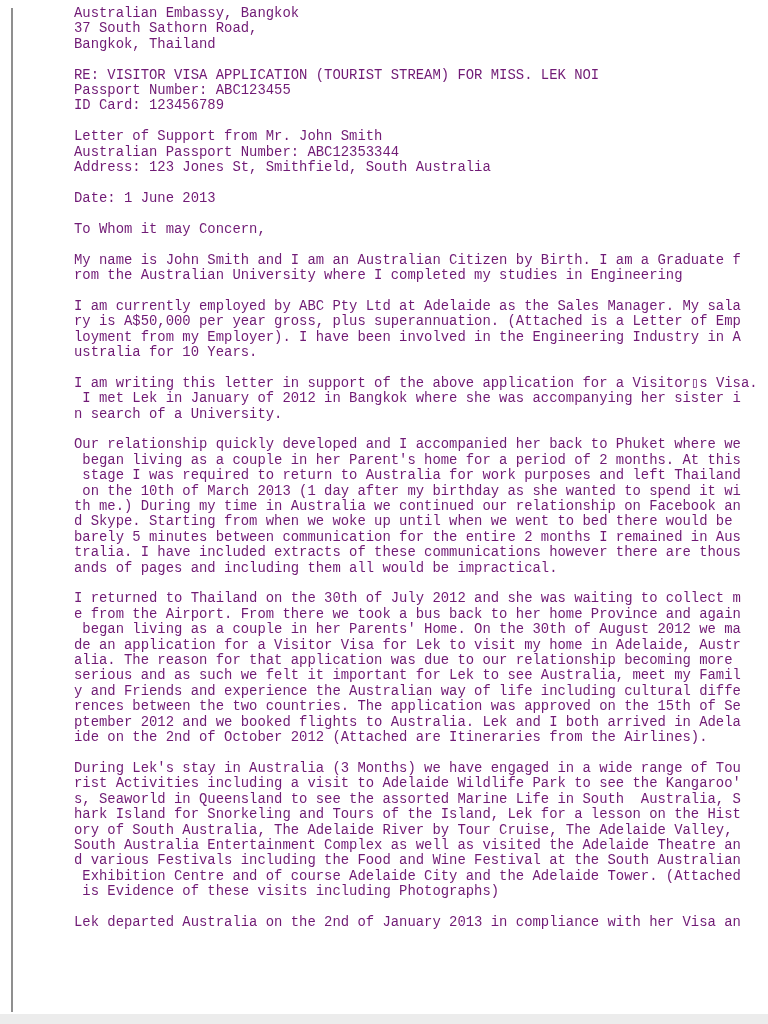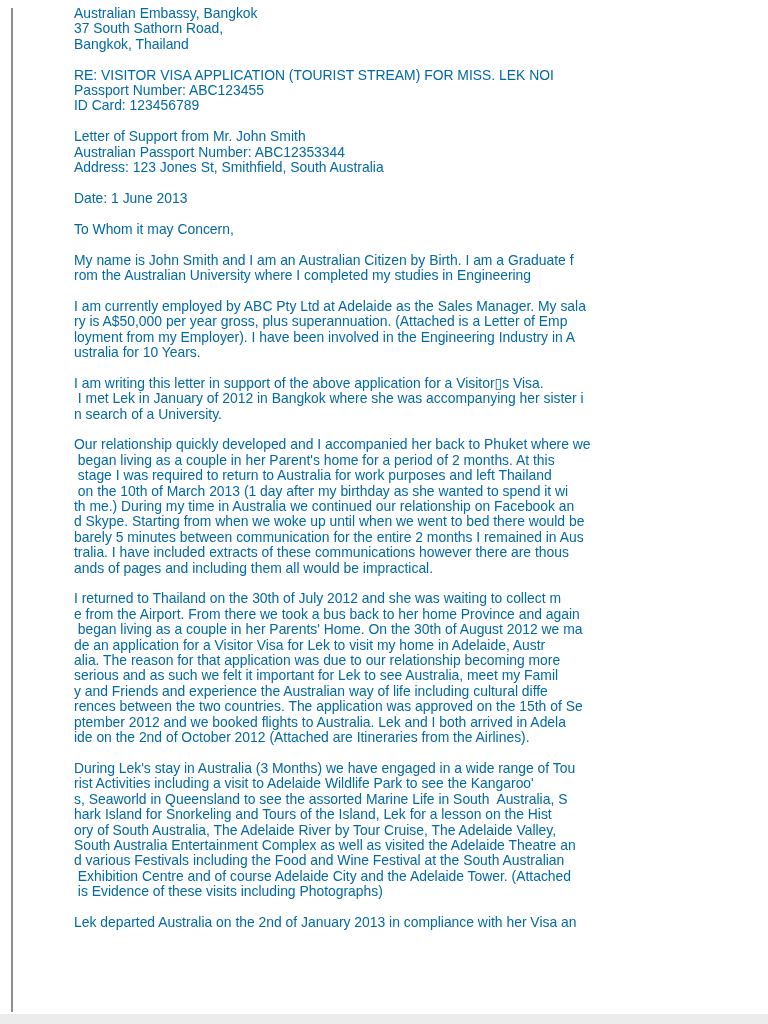--- a/index.html
+++ b/index.html
@@ -21,24 +21,24 @@
     top: 8px;
     width: 2px;
     height: 1004px;
     background: #8f8f8f;
   }
   .doc-text {
     position: absolute;
     left: 74px;
     top: 6px;
     margin: 0;
-    font-family: Liberation Sans, sans-serif;
+    font-family: Liberation Mono, monospace;
     font-size: 13.9px;
     line-height: 15.4px;
-    color: #0369a1;
+    color: #701a75;
     white-space: pre;
     letter-spacing: 0;
   }
   .bottom-strip {
     position: absolute;
     left: 0;
     bottom: 0;
     width: 768px;
     height: 10px;
     background: #ececec;

